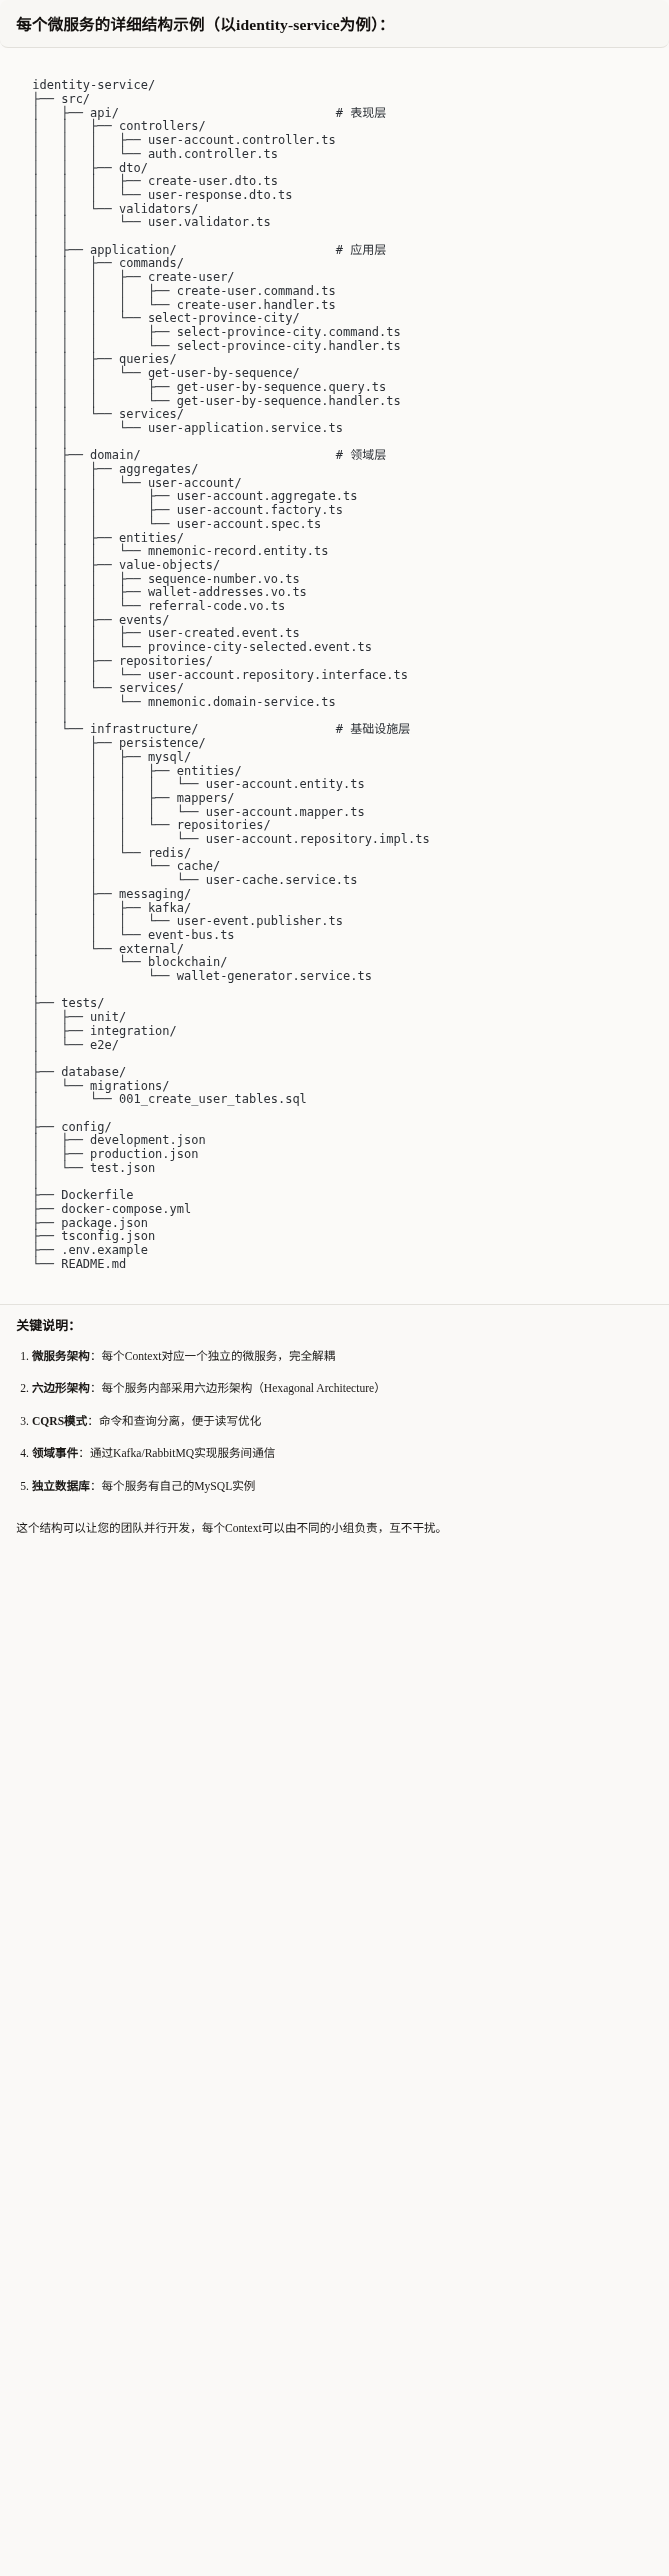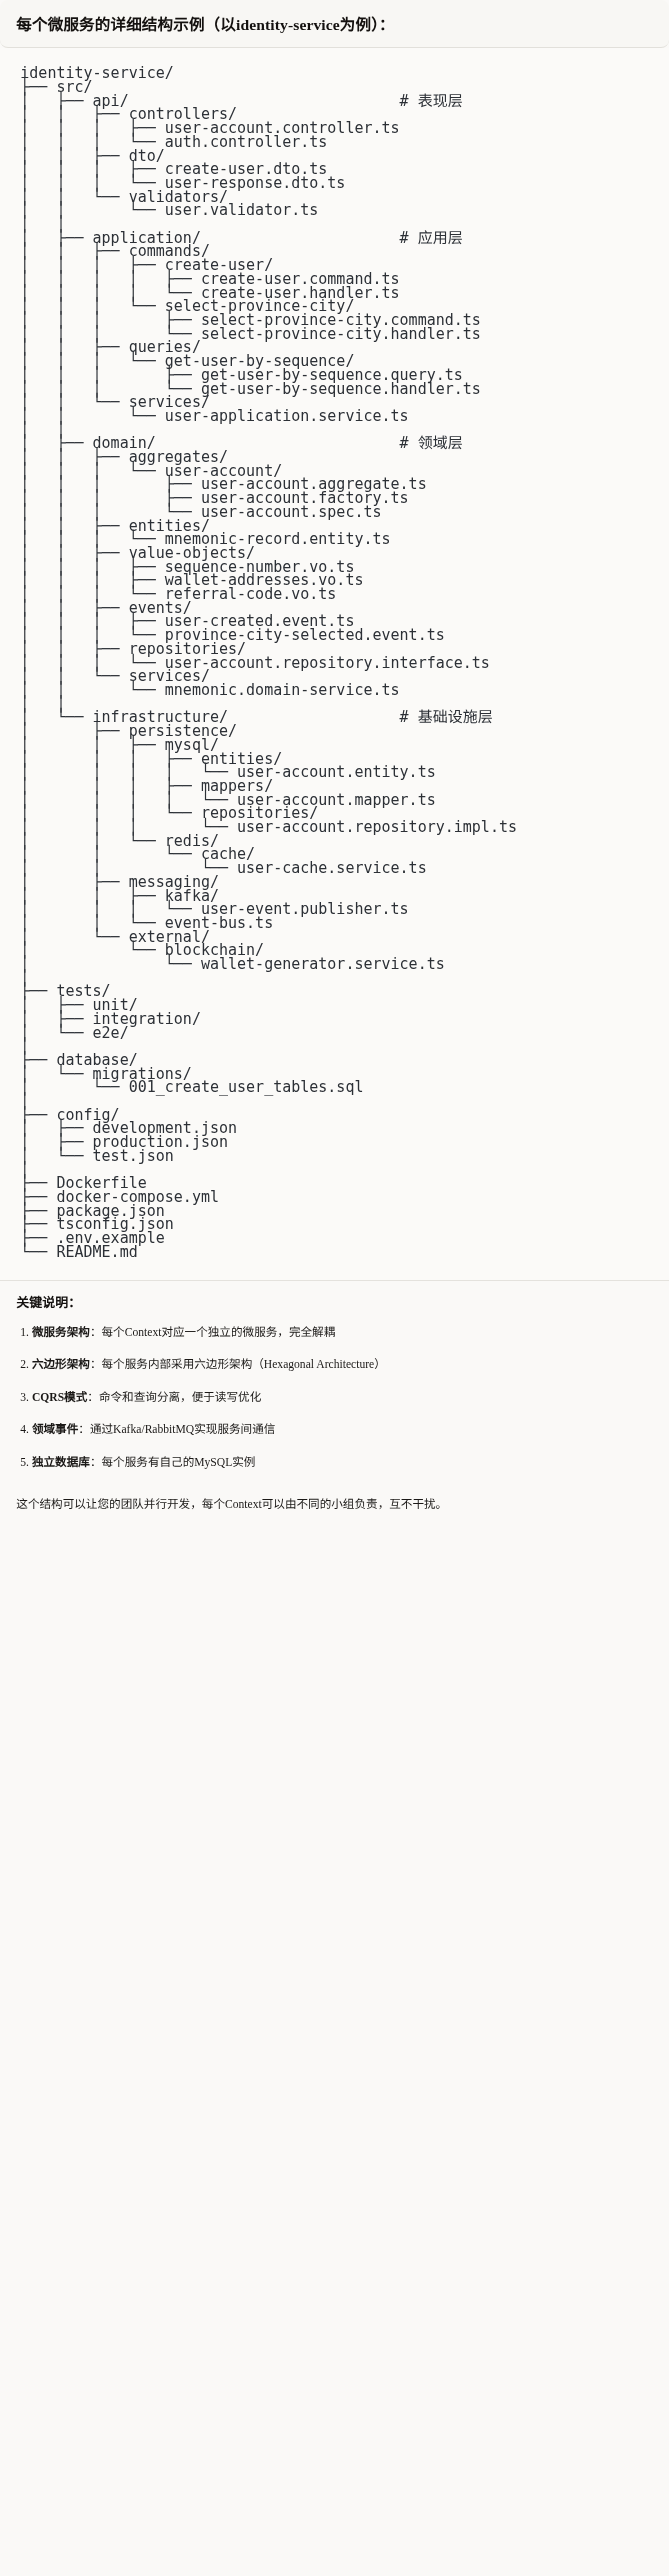--- a/index.html
+++ b/index.html
@@ -42,45 +42,45 @@
 
   
   .tree-block {
     box-sizing: border-box;
     width: 100%;
     background: #fbfaf8;
     padding: 15px 16.3px 16.3px 16.3px;
     border-bottom: 0.6px solid #e4e2dd;
   }
   pre.tree {
-    margin: 4px;
+    margin: 16px;
     padding: 0;
     font-family: "DejaVu Sans Mono", "Liberation Mono", monospace;
-    font-size: 15px;
+    font-size: 12px;
     line-height: 13.7px;
     color: #2c3036;
     white-space: pre;
     letter-spacing: 0;
     tab-size: 4;
   }
 
   
   .notes {
     box-sizing: border-box;
     width: 100%;
     padding: 13.8px 16.3px 6.3px 16.3px;
     background: #faf9f7;
   }
   .notes h2 {
     margin: 0 0 12.5px 0;
     font-size: 13px;
     font-weight: bold;
     line-height: 1.3;
     color: #14110f;
-    font-family: Liberation Sans, sans-serif;
+    font-family: Liberation Mono, monospace;
   }
   ol.note-list {
     margin: 0;
     padding: 0 0 0 0;
     list-style: none;
     counter-reset: noteidx;
   }
   ol.note-list li {
     margin: 0 0 15px 4px;
     font-size: 11.6px;

